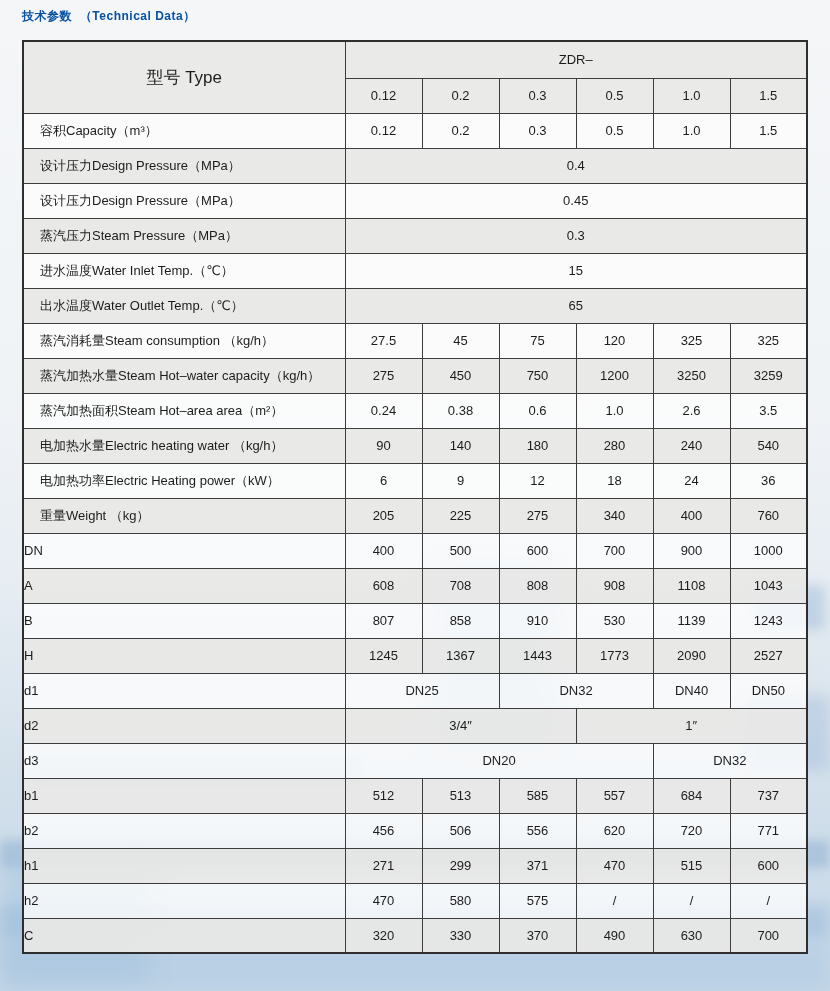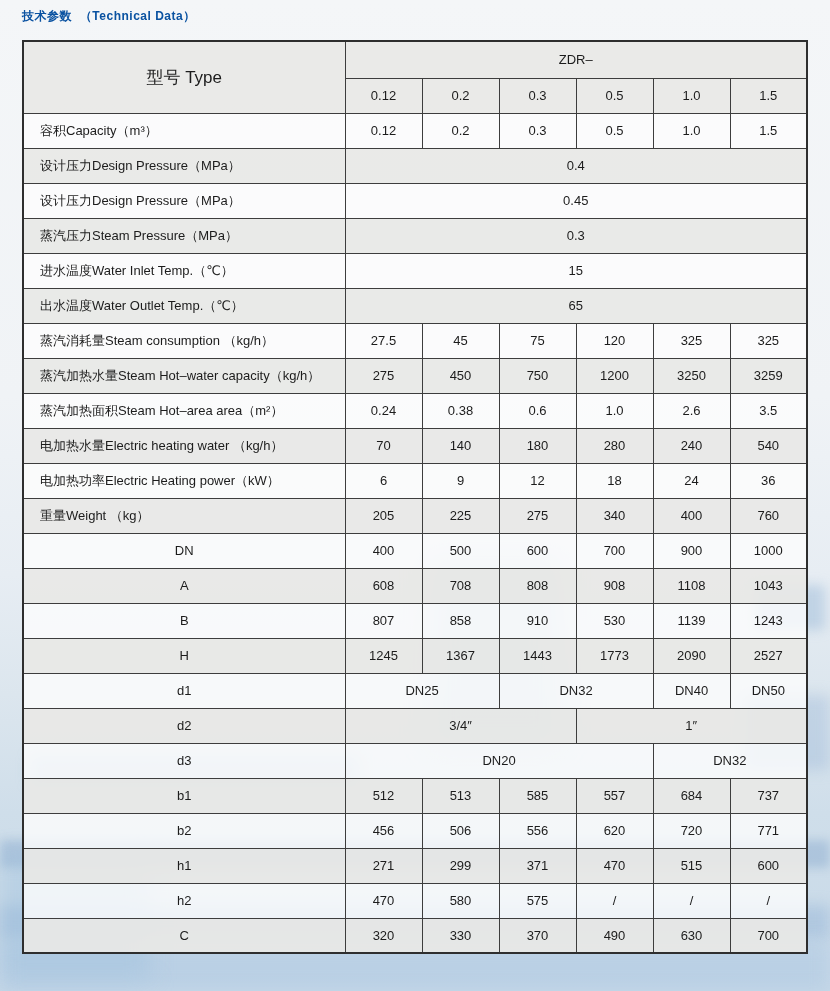--- a/index.html
+++ b/index.html
@@ -47,21 +47,21 @@
     padding:0; overflow:hidden;
   }
   thead th { background:rgba(232,232,230,.93); font-weight:normal; }
   th.series-cell { height:37px; }
   th.size-cell   { height:35px; }
   th.type-cell   { font-size:17px; }
   tbody td { height:35px; }
   tr.shade-white td { background:rgba(253,253,253,.82); }
   tr.shade-gray  td { background:rgba(232,232,230,.93); }
   td.label-cell.align-left { text-align:left; padding-left:16px; white-space:nowrap; }
-  td.label-cell.align-center { text-align:center; }
+  td.label-cell.align-center { text-align:left; }
 </style>
 </head>
 <body>
 
 <div class="bg">
   <div class="shape blob-tower"></div>
   <div class="shape blob-right1"></div>
   <div class="shape blob-right2"></div>
   <div class="shape marks-left"></div>
   <div class="shape band-ship"></div>
@@ -152,21 +152,21 @@
           <td class="label-cell align-left">蒸汽加热面积Steam Hot–area area（m²）</td>
           <td>0.24</td>
           <td>0.38</td>
           <td>0.6</td>
           <td>1.0</td>
           <td>2.6</td>
           <td>3.5</td>
         </tr>
         <tr class="shade-gray">
           <td class="label-cell align-left">电加热水量Electric heating water （kg/h）</td>
-          <td>70</td>
+          <td>90</td>
           <td>140</td>
           <td>180</td>
           <td>280</td>
           <td>240</td>
           <td>540</td>
         </tr>
         <tr class="shade-white">
           <td class="label-cell align-left">电加热功率Electric Heating power（kW）</td>
           <td>6</td>
           <td>9</td>

